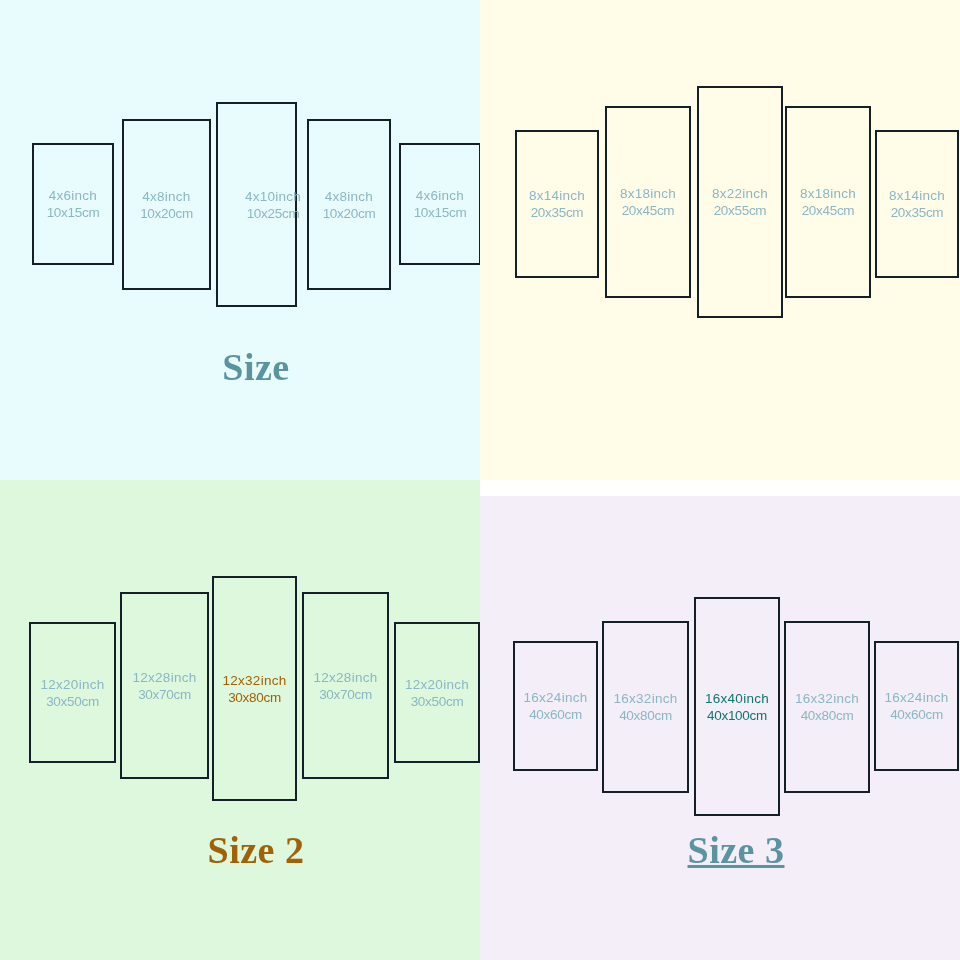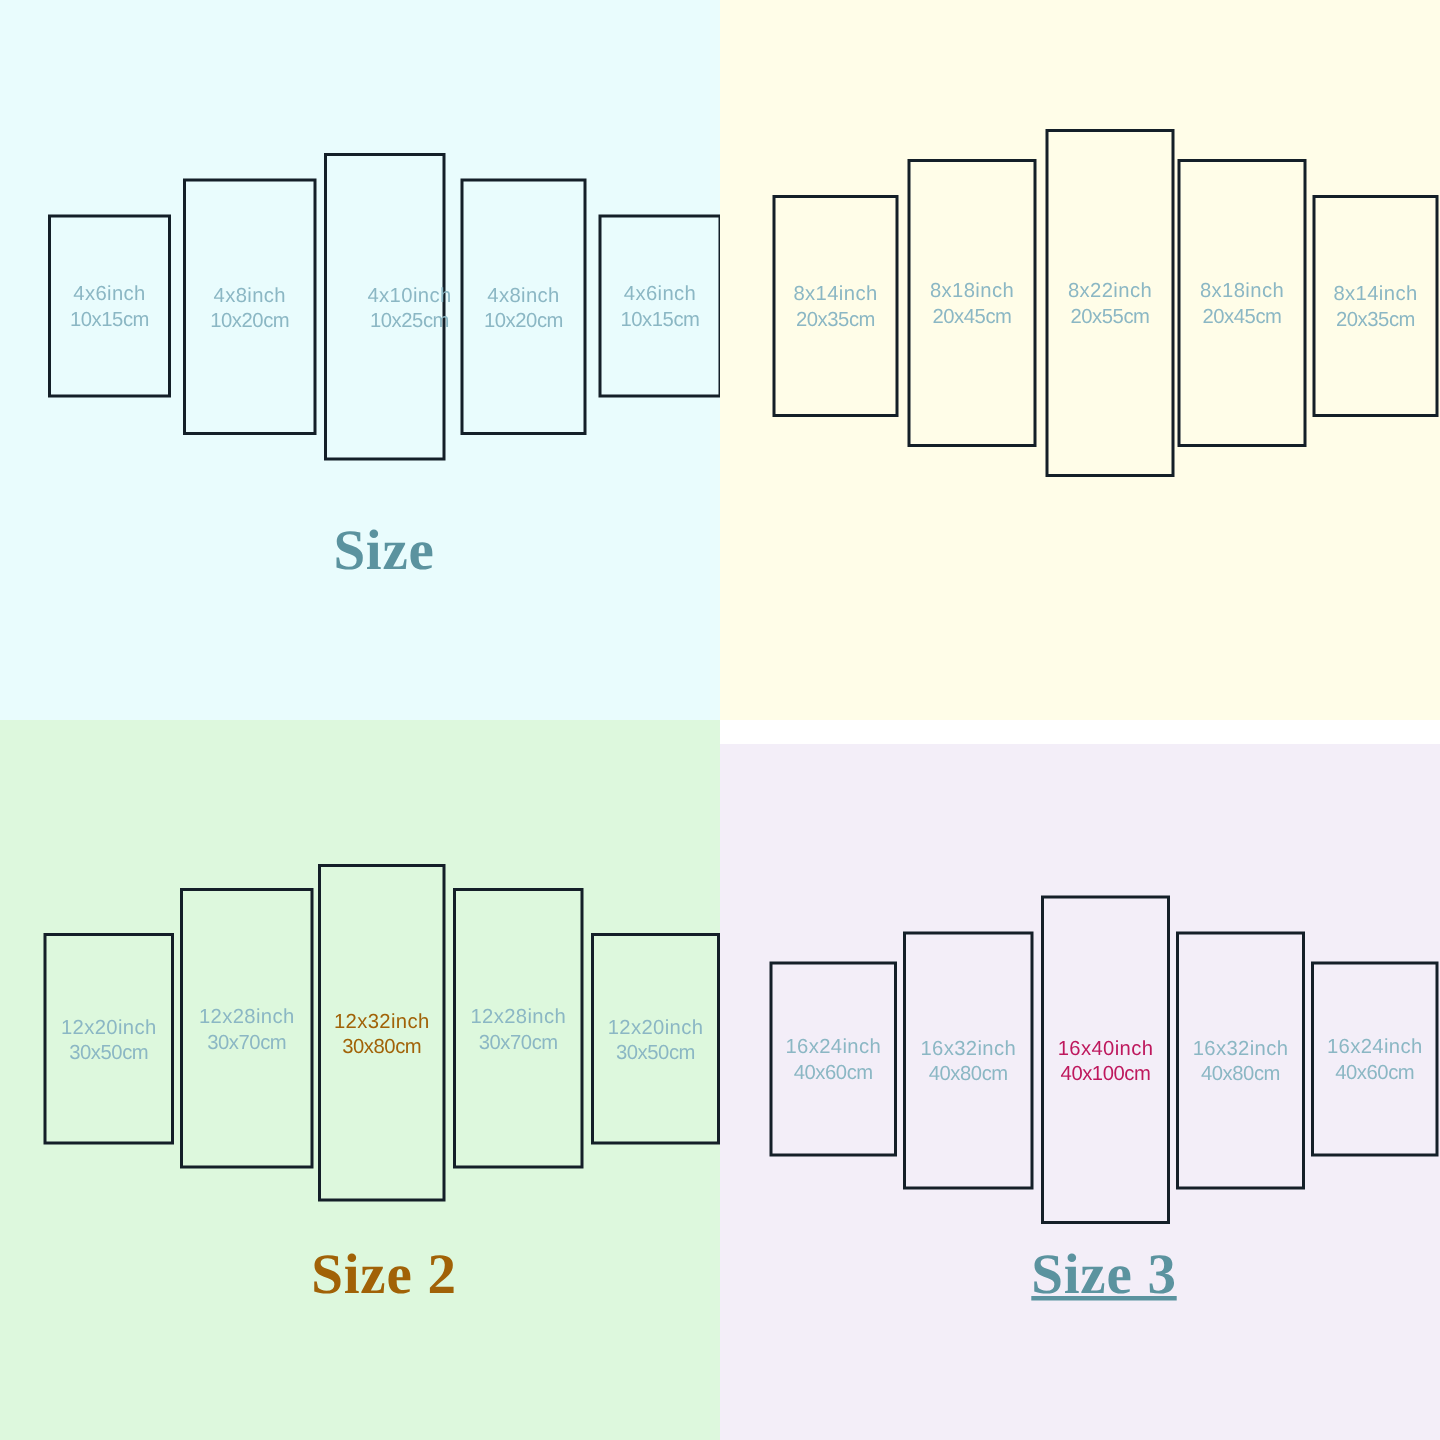--- a/index.html
+++ b/index.html
@@ -195,21 +195,21 @@
           <span class="cm">40x60cm</span>
         </div>
       </div>
       <div class="panel" style="left: 106px; top: 125px; width: 87px; height: 172px; border-color: rgb(20, 31, 40);">
         <div class="panel-label" style="color: rgb(139, 183, 196);">
           <span class="inch">16x32inch</span>
           <span class="cm">40x80cm</span>
         </div>
       </div>
       <div class="panel" style="left: 198px; top: 101px; width: 86px; height: 219px; border-color: rgb(20, 31, 40);">
-        <div class="panel-label" style="color: #be185d;">
+        <div class="panel-label" style="color: #0f766e;">
           <span class="inch">16x40inch</span>
           <span class="cm">40x100cm</span>
         </div>
       </div>
       <div class="panel" style="left: 288px; top: 125px; width: 86px; height: 172px; border-color: rgb(20, 31, 40);">
         <div class="panel-label" style="color: rgb(139, 183, 196);">
           <span class="inch">16x32inch</span>
           <span class="cm">40x80cm</span>
         </div>
       </div>

